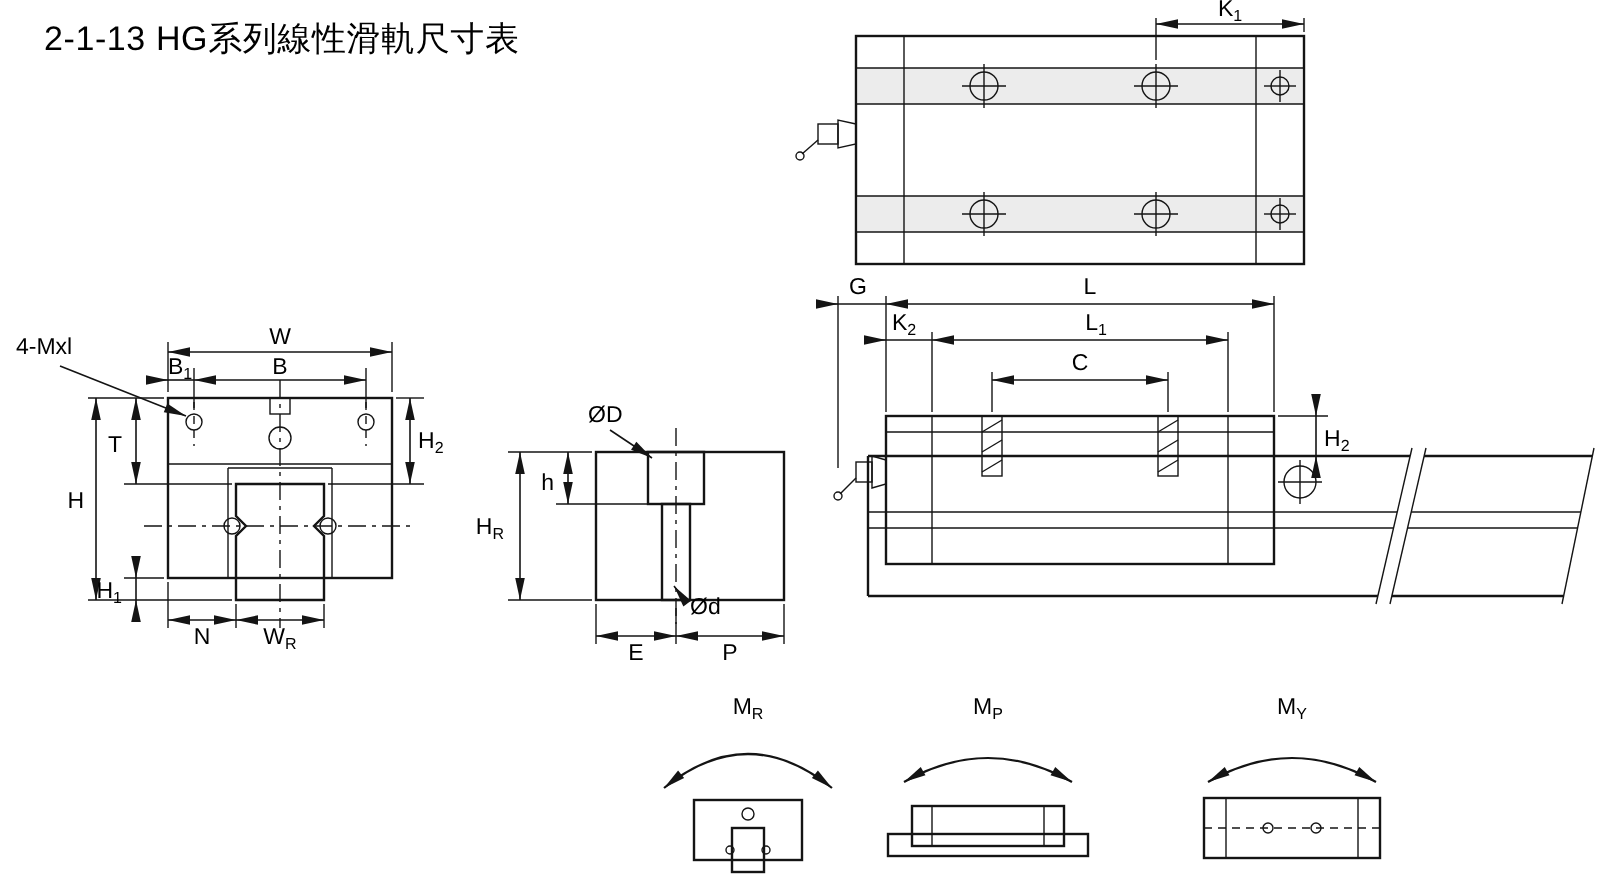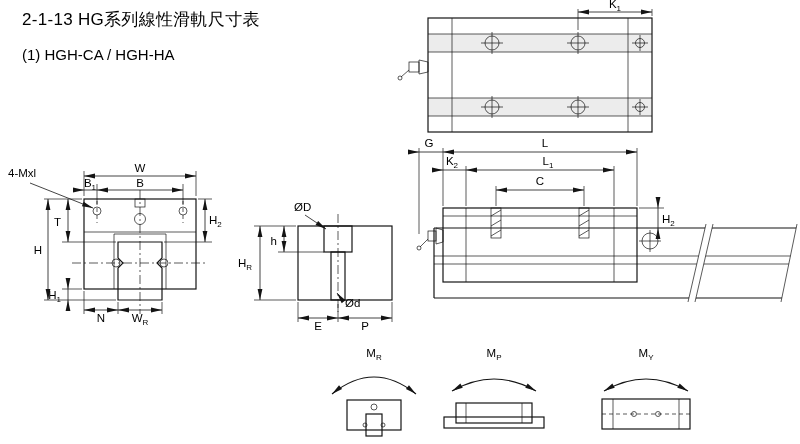--- a/index.html
+++ b/index.html
@@ -15,21 +15,20 @@
   .ext{stroke:#141414;stroke-width:0.7;fill:none;}
   .cl{stroke:#141414;stroke-width:0.7;fill:none;stroke-dasharray:9 3 2 3;}
   .dash{stroke:#141414;stroke-width:0.7;fill:none;stroke-dasharray:4 3;}
   .mom{stroke:#141414;stroke-width:1.1;fill:none;}
 </style>
 </head>
 <body>
 
 <div class="page">
   <div class="title">2-1-13 HG系列線性滑軌尺寸表</div>
-  <div class="subtitle">(1) HGH-CA / HGH-HA</div>
 
   <svg width="800" height="444" viewBox="0 0 800 444">
     <defs>
       <marker id="arr" markerUnits="userSpaceOnUse" markerWidth="12" markerHeight="12" viewBox="0 0 12 12" refX="11.5" refY="6" orient="auto-start-reverse">
         <path d="M0.5,3.6 L11.5,6 L0.5,8.4 Z" fill="#141414"></path>
       </marker>
     </defs>
 
     <g>
       <rect x="428" y="18" width="224" height="114" class="ln" fill="#ffffff"></rect>

